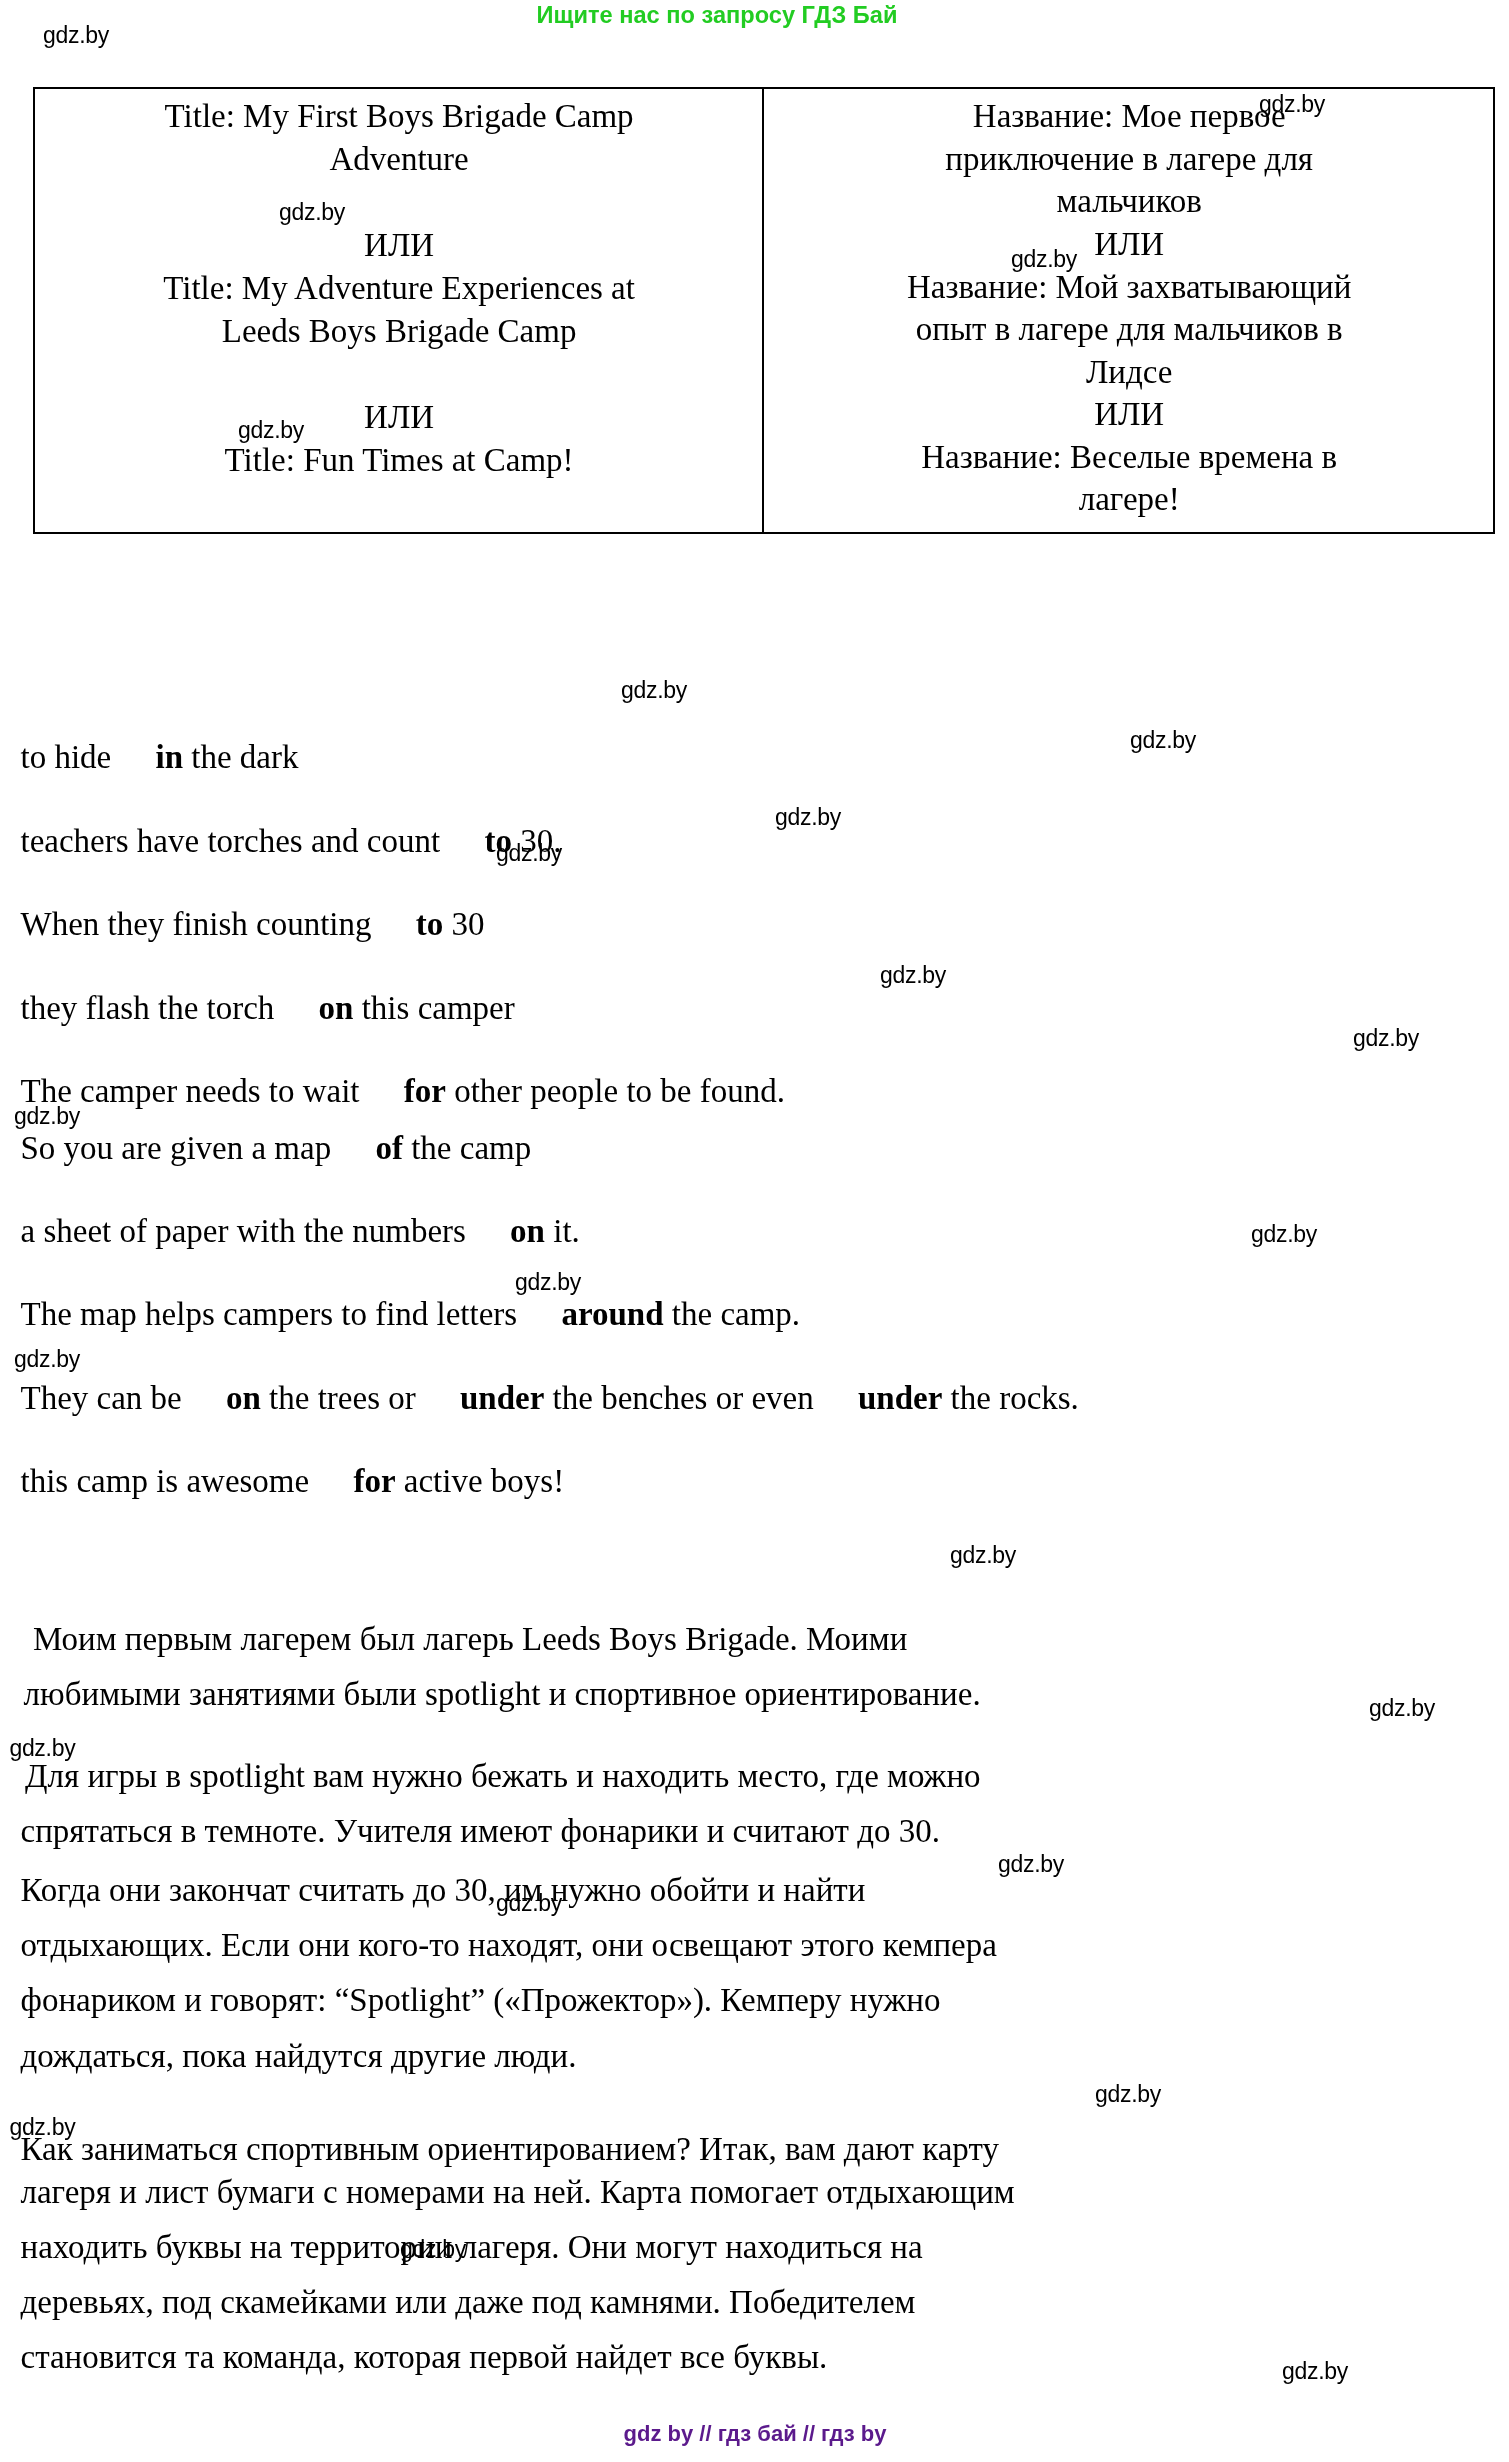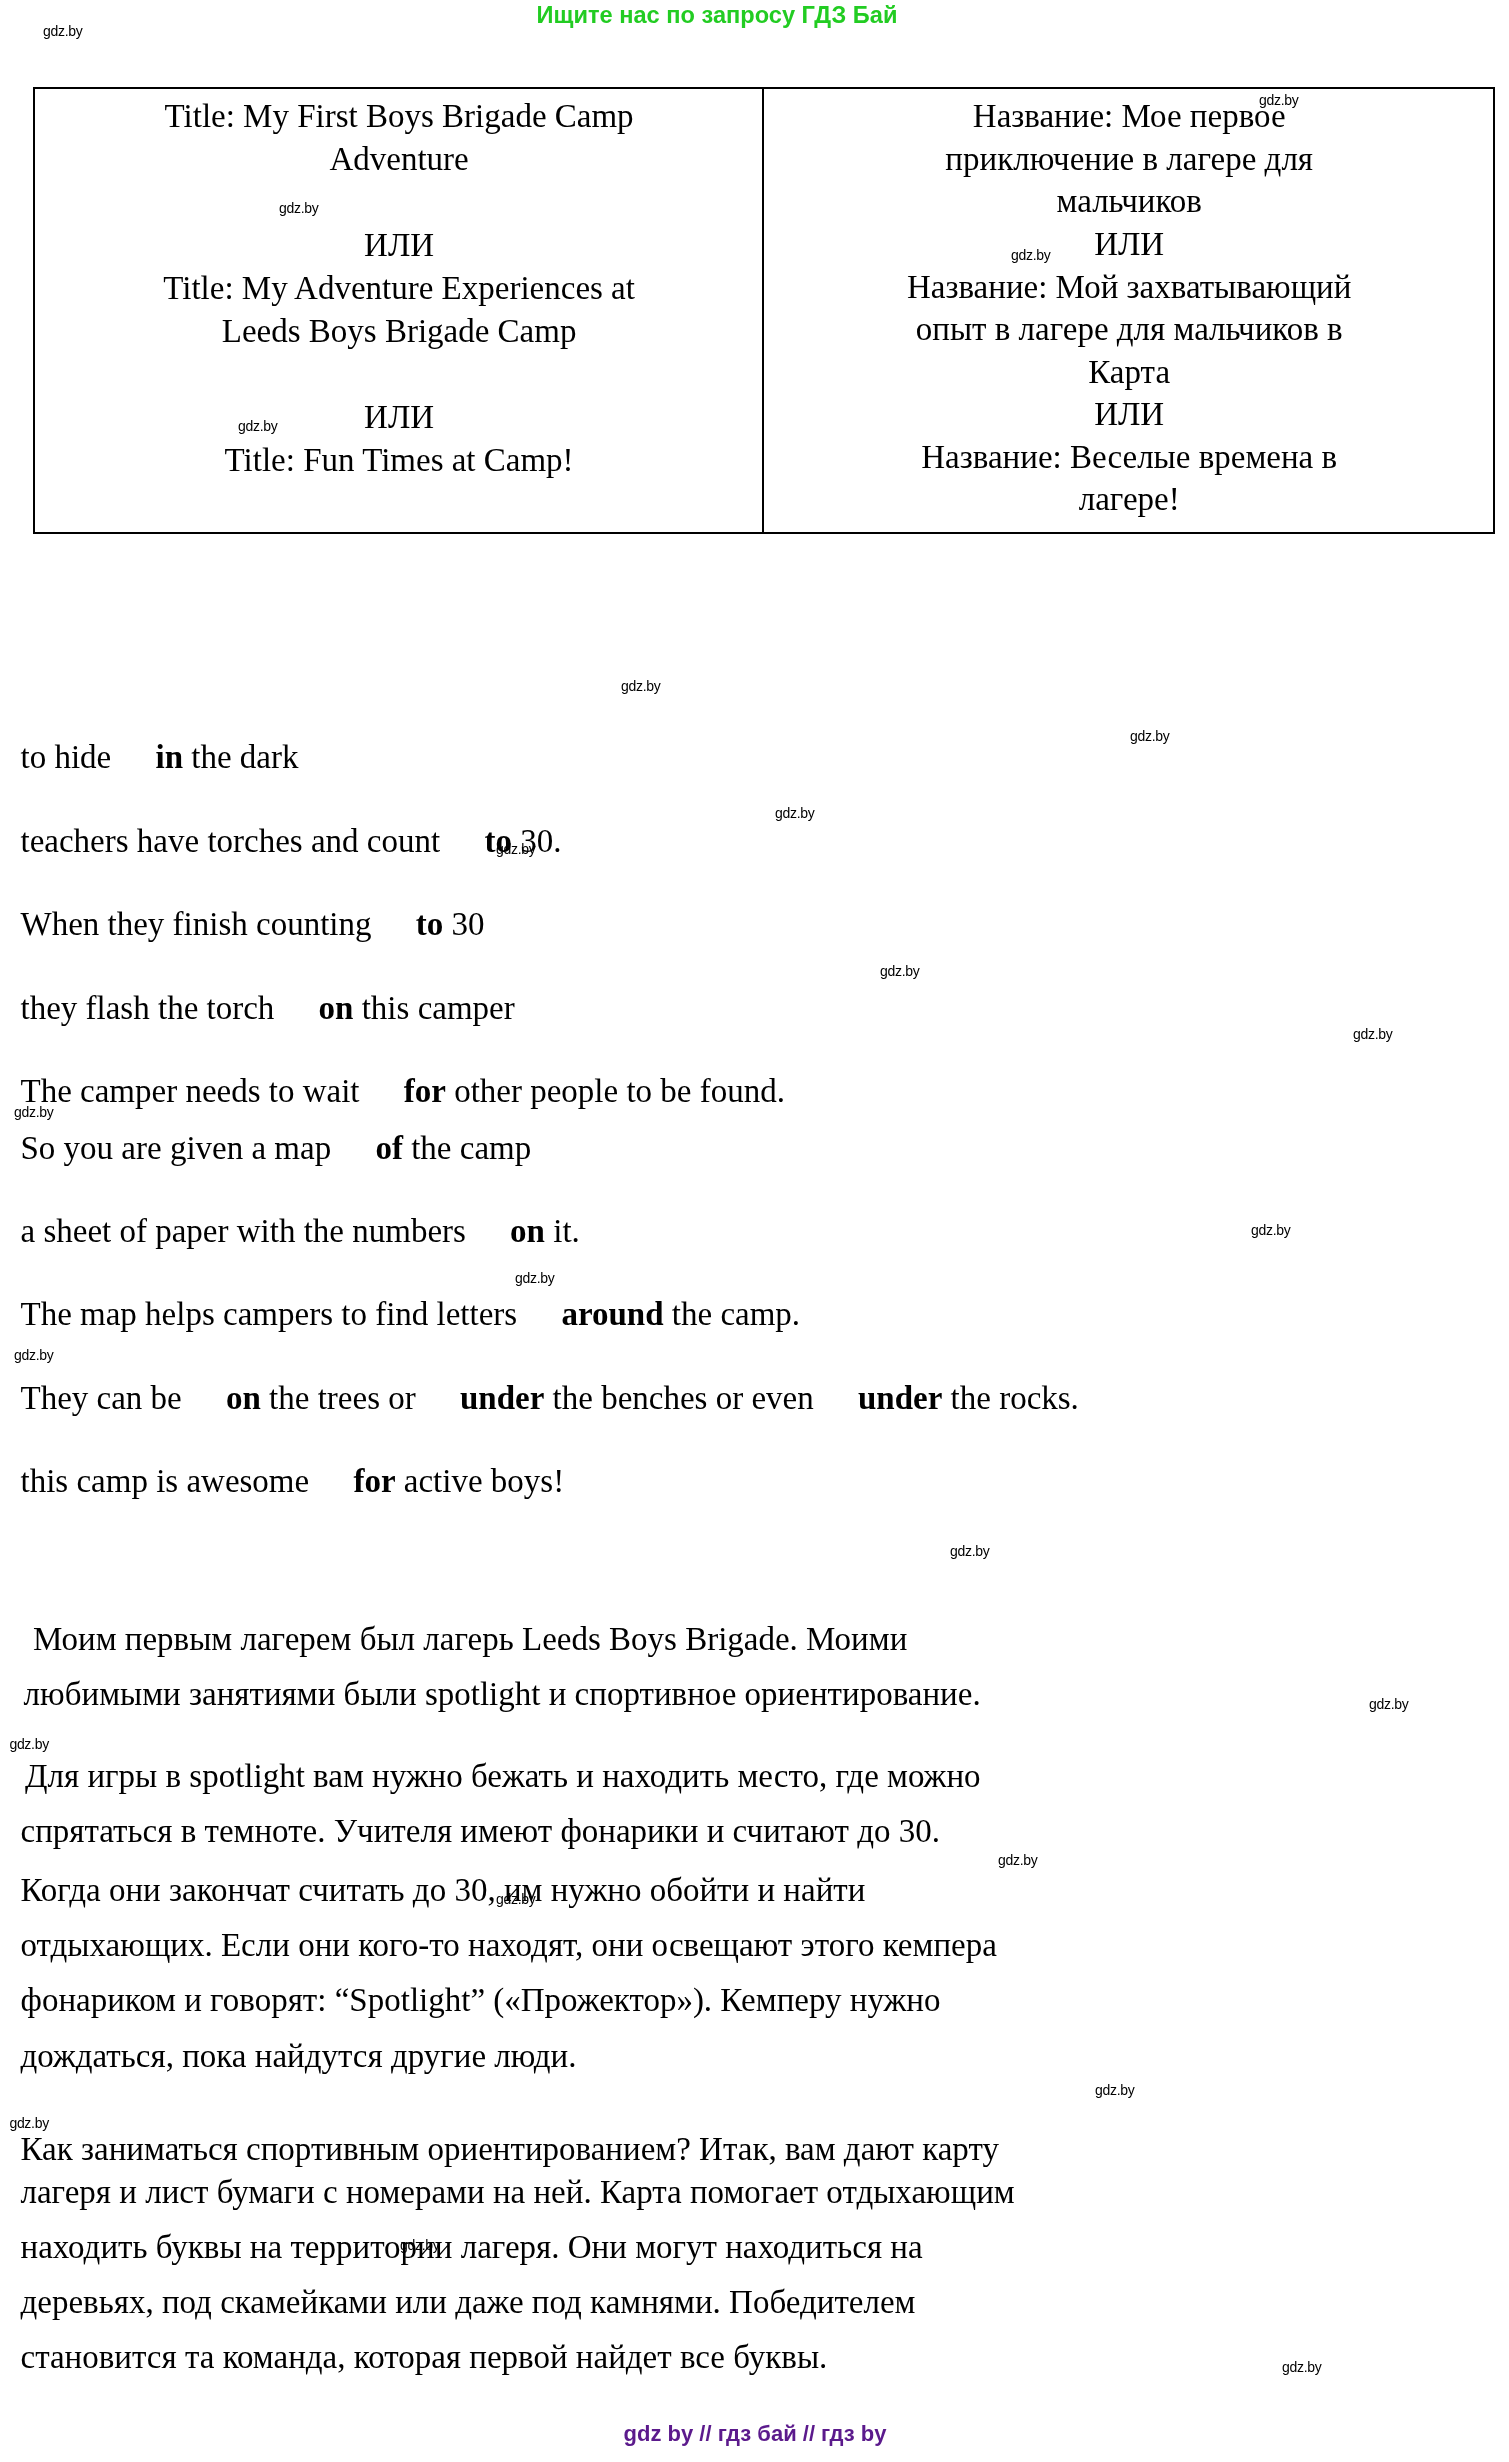--- a/index.html
+++ b/index.html
@@ -14,21 +14,21 @@
     position: relative;
     font-family: "Liberation Serif", "DejaVu Serif", serif;
     color: #000000;
     overflow: hidden;
   }
 
   
   .wm {
     position: absolute;
     font-family: "Liberation Sans", "DejaVu Sans", sans-serif;
-    font-size: 14px;
+    font-size: 23px;
     line-height: 1;
     color: #000000;
     white-space: nowrap;
     letter-spacing: -0.3px;
   }
 
   
   .banner {
     position: absolute;
     top: 1.6px;
@@ -143,21 +143,21 @@
         <div class="cell-line">ИЛИ</div>
         <div class="cell-line">Title: Fun Times at Camp!</div>
       </td>
       <td class="col-ru">
         <div class="cell-line">Название: Мое первое</div>
         <div class="cell-line">приключение в лагере для</div>
         <div class="cell-line">мальчиков</div>
         <div class="cell-line">ИЛИ</div>
         <div class="cell-line">Название: Мой захватывающий</div>
         <div class="cell-line">опыт в лагере для мальчиков в</div>
-        <div class="cell-line">Карта</div>
+        <div class="cell-line">Лидсе</div>
         <div class="cell-line">ИЛИ</div>
         <div class="cell-line">Название: Веселые времена в</div>
         <div class="cell-line">лагере!</div>
       </td>
     </tr>
   </tbody>
 </table>
 
 <div id="answers-layer">
     <div class="body-line" style="left: 20.5px; top: 739px;"><span>to hide </span><b>in</b><span> the dark</span></div>

